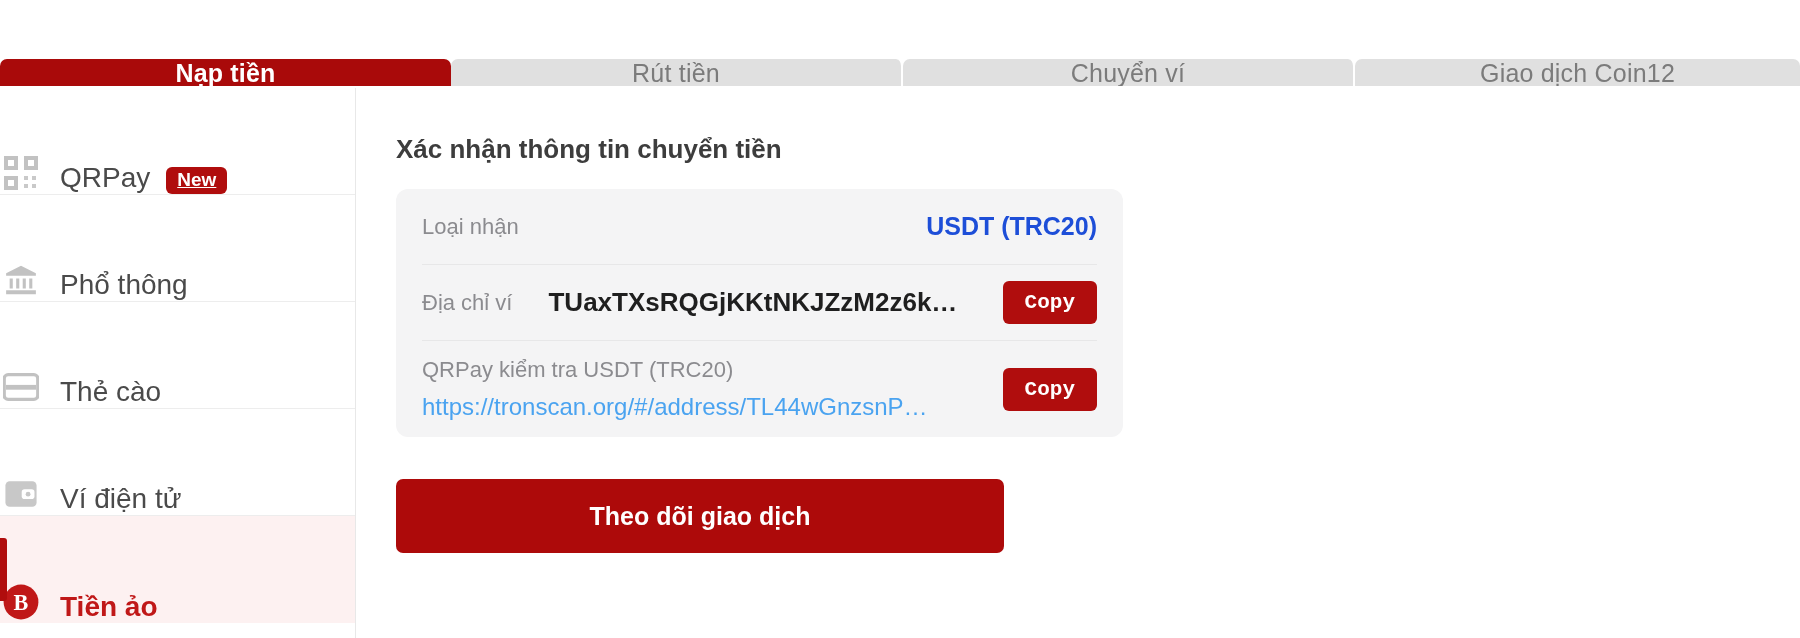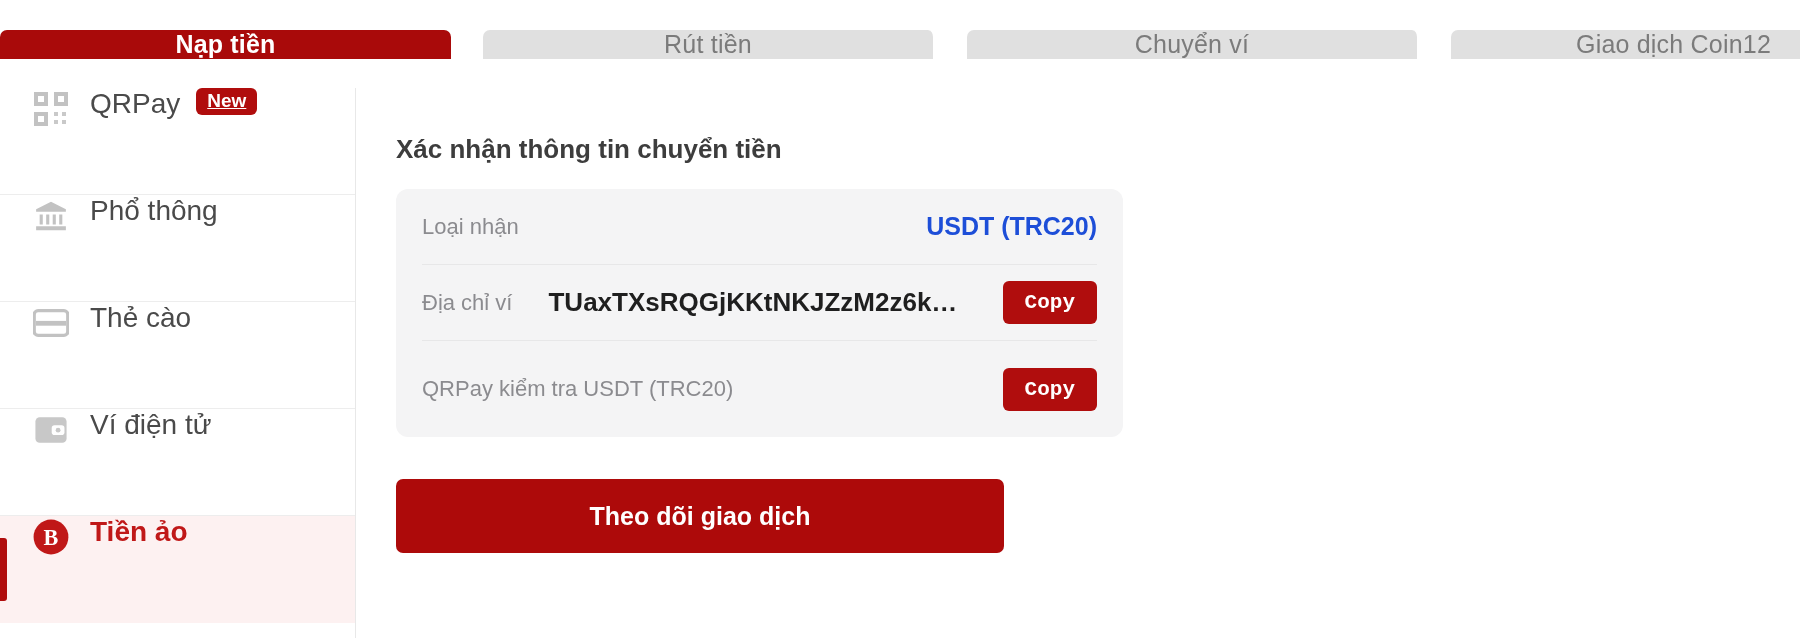--- a/index.html
+++ b/index.html
@@ -8,23 +8,22 @@
     background:#ffffff;
     font-family:"Liberation Sans","DejaVu Sans",sans-serif;
     -webkit-font-smoothing:antialiased;
     overflow:hidden;
   }
   .app{position:relative;width:1800px;height:638px;background:#fff;}
 
   
   .tabbar{
     position:absolute;left:0;top:0;width:1800px;height:88px;
-    display:flex;align-items:center;
-    background:#ffffff;
-    gap:32px;
+    display:flex;align-items:flex-end;
+    background:#ffffff;
   }
   .tab{
     flex:0 0 auto;
     display:flex;align-items:center;justify-content:center;
     font-size:25px;color:#7b7b7b;
     background:#e0e0e0;
     border-top-left-radius:7px;border-top-right-radius:7px;
     border-right:2px solid #ffffff;
     box-sizing:border-box;
     cursor:pointer;user-select:none;
@@ -51,22 +50,21 @@
   
   .sidebar{
     width:356px;box-sizing:border-box;
     border-right:1px solid #e8e8e8;
     background:#ffffff;
     display:flex;flex-direction:column;
   }
   .side-item{
     position:relative;
     height:107px;
-    display:flex;align-items:flex-start;
-    padding-left:30px;
+    display:flex;align-items:flex-end;
     box-sizing:border-box;
     border-bottom:1px solid #ededed;
     cursor:pointer;user-select:none;
     background:#ffffff;
   }
   .side-item:last-child{border-bottom:none;}
   .side-item .ico{
     width:42px;height:42px;flex:0 0 42px;
     display:flex;align-items:center;justify-content:center;
     margin-right:18px;
@@ -259,20 +257,21 @@
 
         <div class="row addr">
           <span class="row-label">Địa chỉ ví</span>
           <span class="addr-val">TUaxTXsRQGjKKtNKJZzM2z6k5nY…</span>
           <button class="copy-btn">Copy</button>
         </div>
 
         <div class="row link">
           <span class="link-col">
             <span class="link-cap">QRPay kiểm tra USDT (TRC20)</span>
+            <span class="link-url">https://tronscan.org/#/address/TL44wGnzsnP…</span>
           </span>
           <button class="copy-btn">Copy</button>
         </div>
 
       </div>
 
       <button class="track-btn">Theo dõi giao dịch</button>
 
     </div>
   </div>

